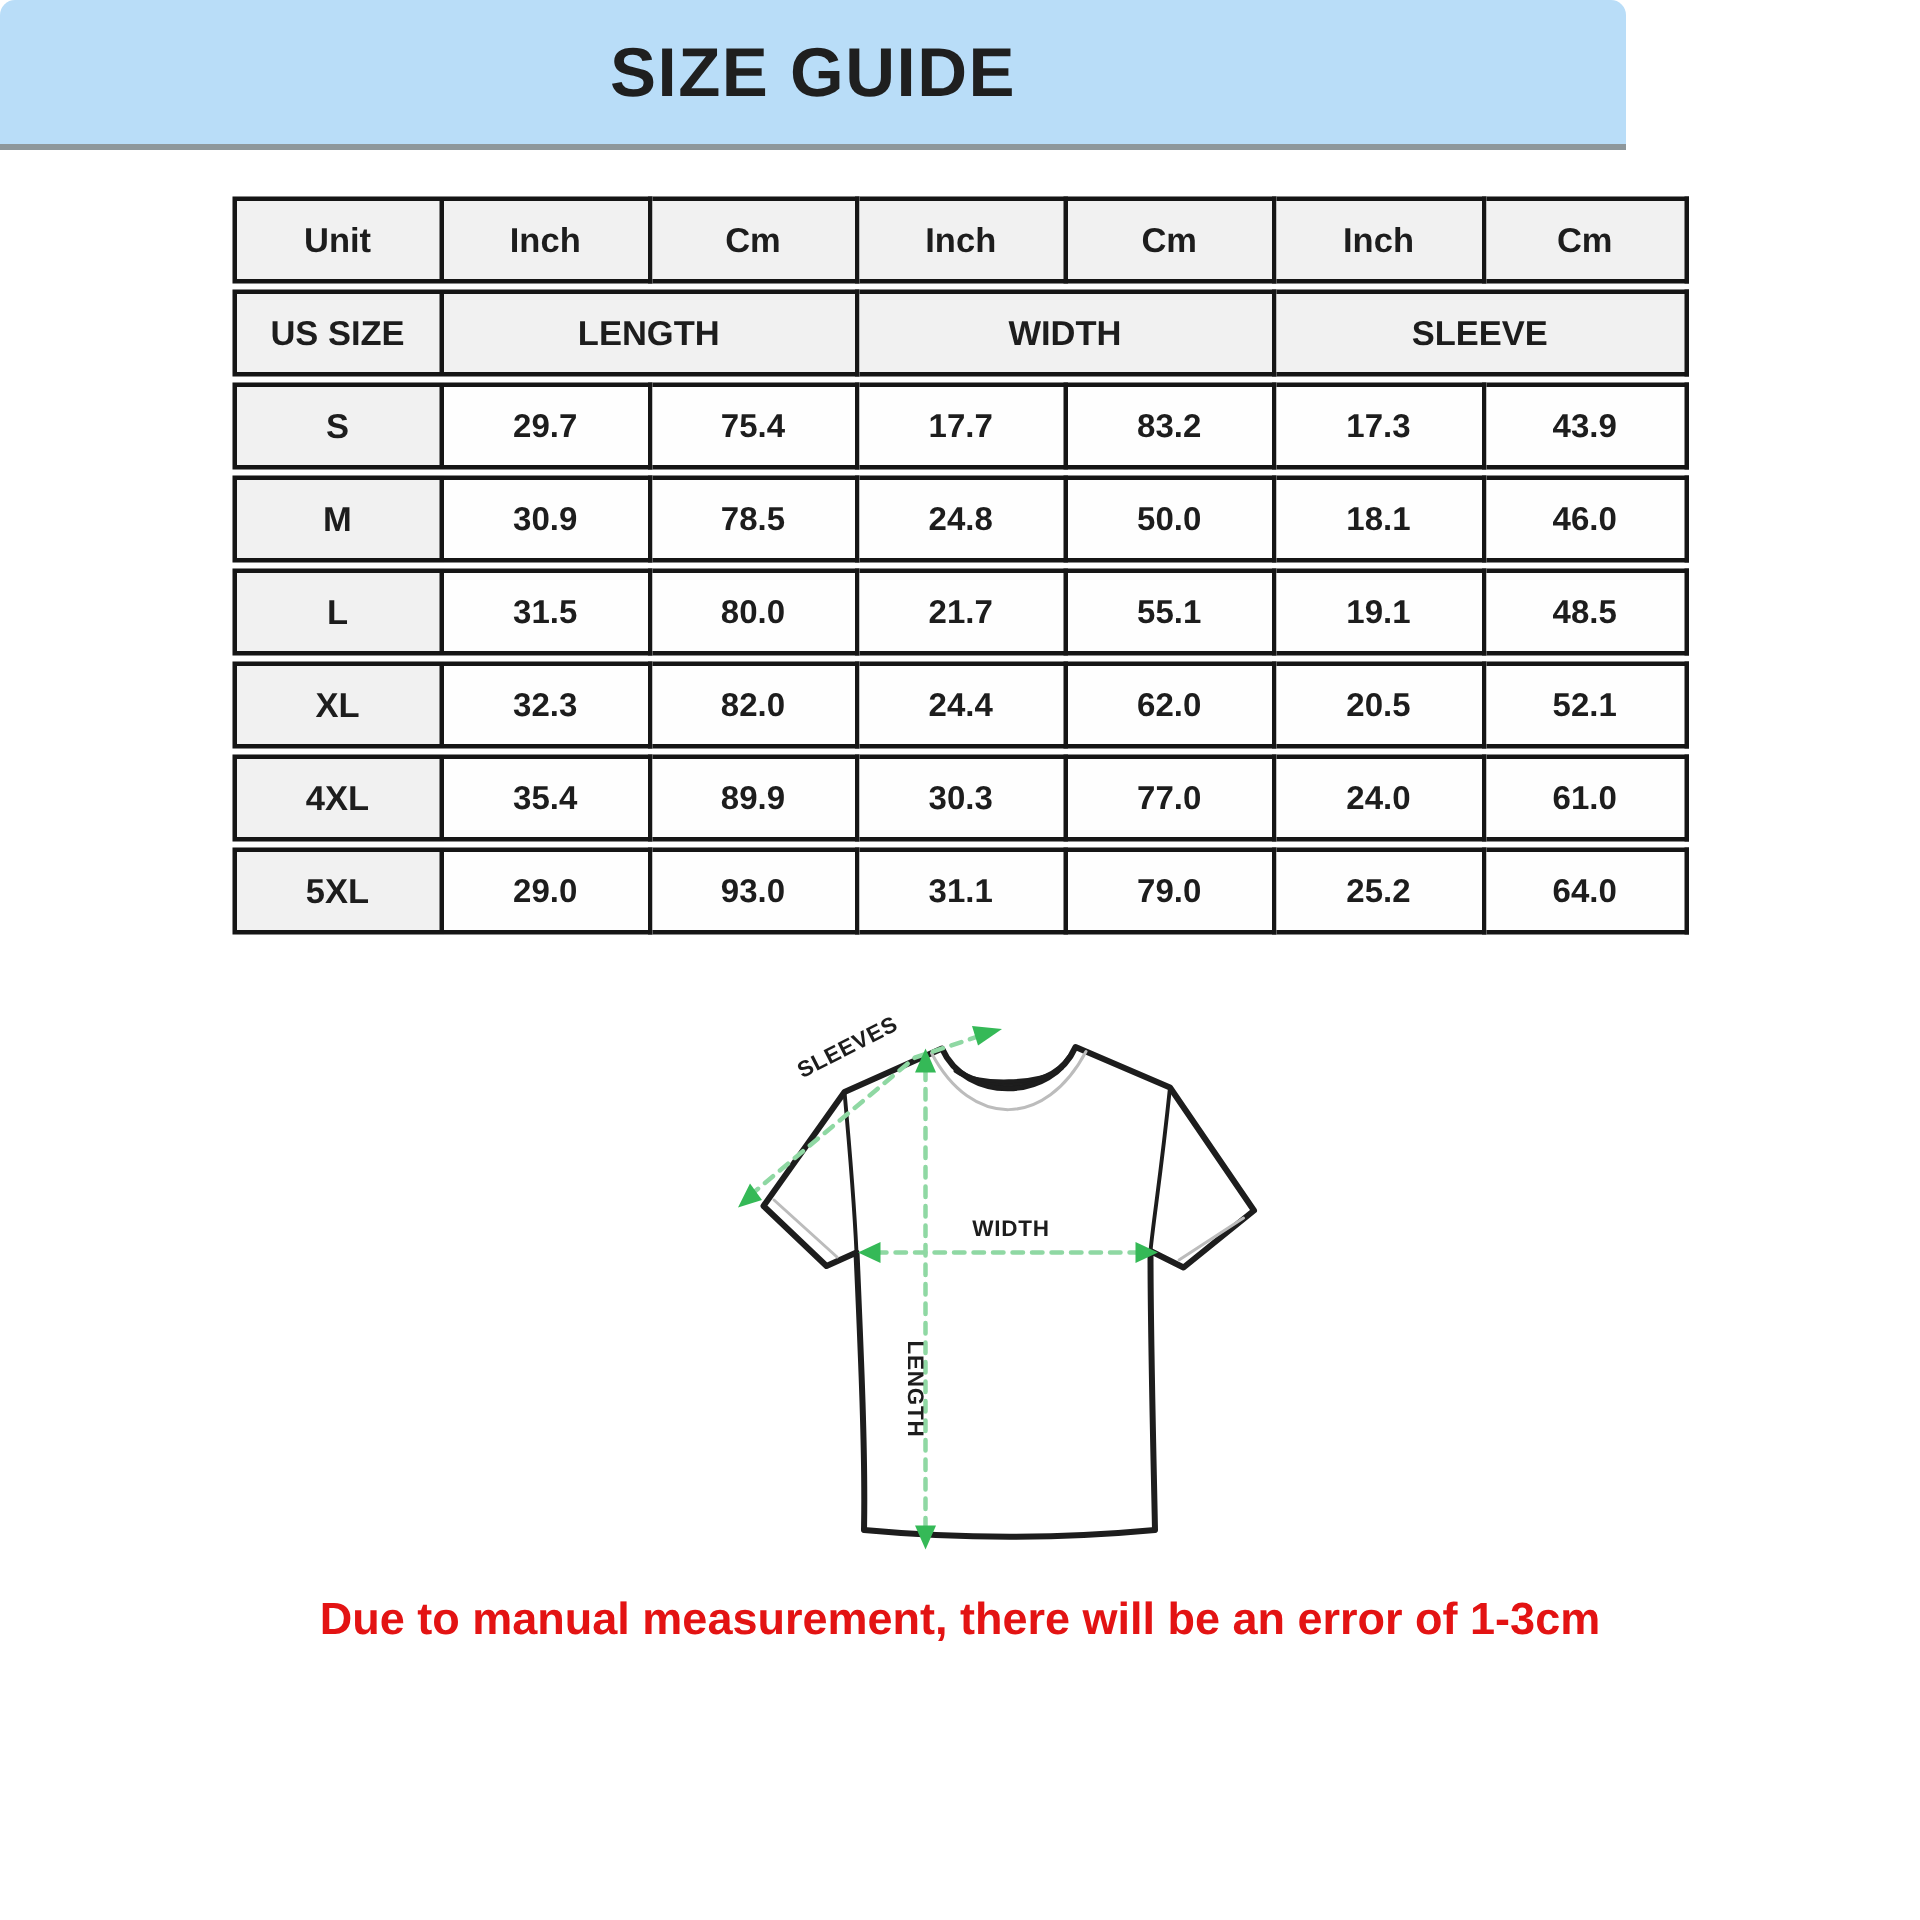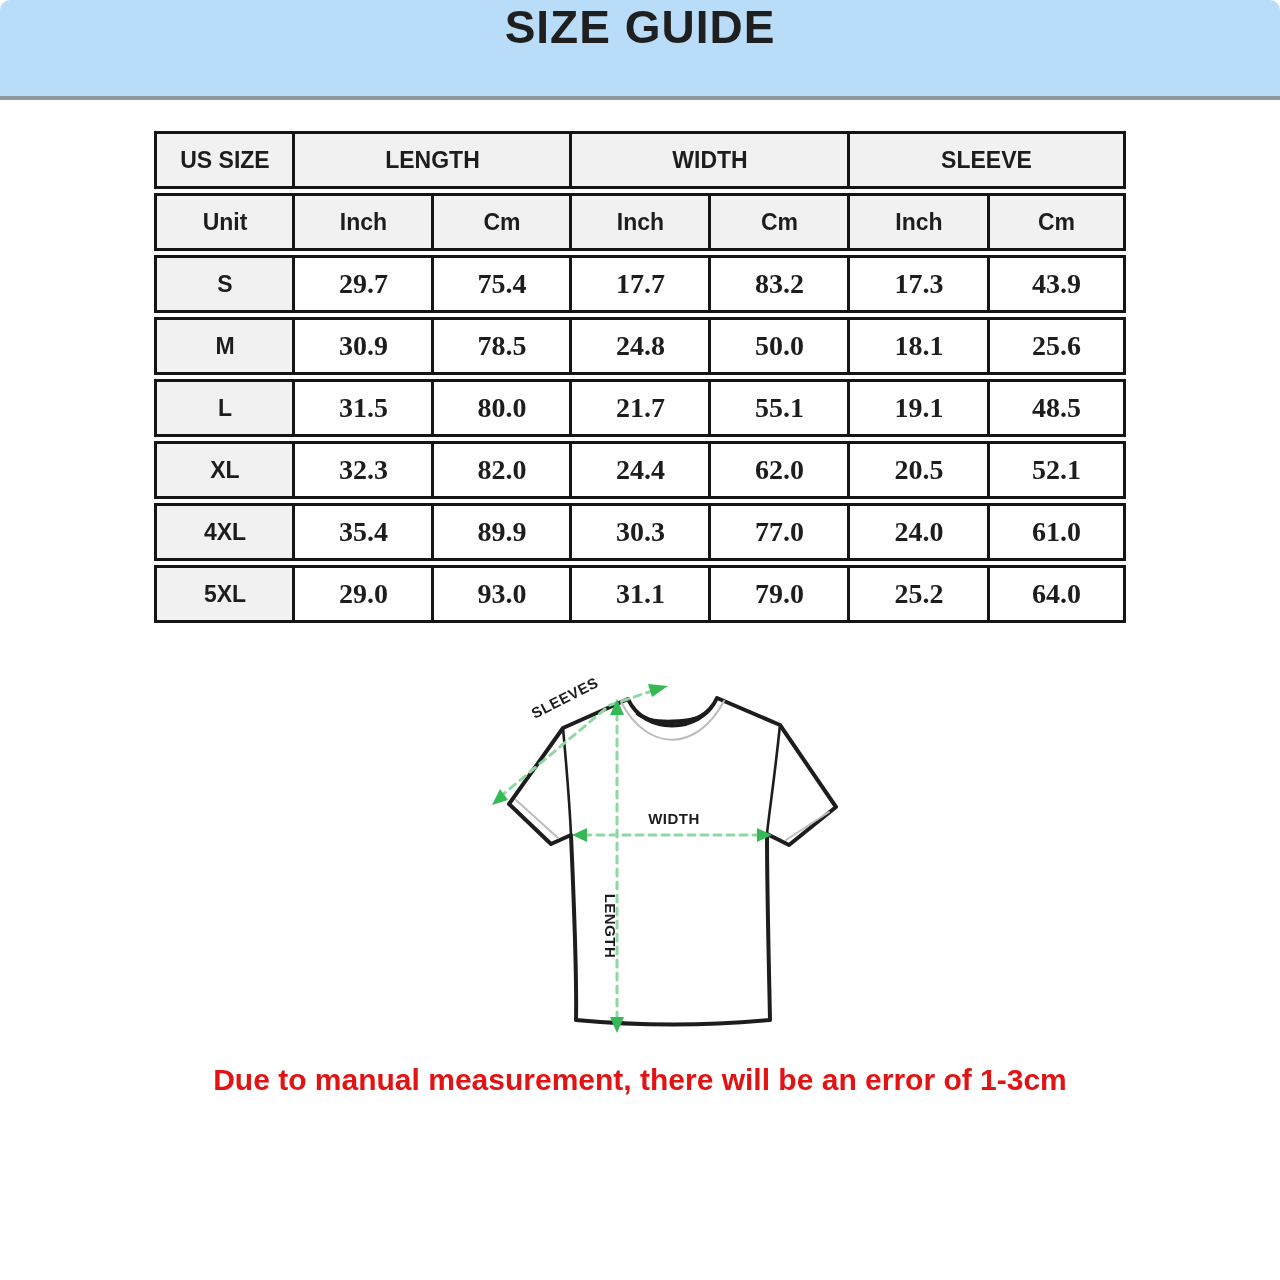--- a/index.html
+++ b/index.html
@@ -13,24 +13,24 @@
     --arrow_green_light:#8fd8a3;
     --note_red:#e31313;
     --shirt_gray:#bcbcbc;
   }
   *{box-sizing:border-box;margin:0;padding:0}
   html,body{width:1280px;height:1280px;background:#fff;overflow:hidden;
     font-family:"Liberation Sans","DejaVu Sans",sans-serif;color:var(--ink)}
 
   
   .banner{
-    width:1280px;height:100px;background:var(--banner_bg);
+    width:1084px;height:100px;background:var(--banner_bg);
     border-bottom:4px solid var(--banner_line);
     border-top-left-radius:10px;border-top-right-radius:10px;
-    display:flex;justify-content:center;
+    display:flex;align-items:center;justify-content:center;
   }
   .banner-title{
     font-size:46px;font-weight:800;letter-spacing:1px;color:#1f1f1f;
     font-family:"Liberation Sans",sans-serif;
   }
 
   
   .size-table{
     width:971px;margin:27px auto 0 auto;
     border-collapse:separate;border-spacing:0 4px;
@@ -40,22 +40,22 @@
     height:58px;text-align:center;vertical-align:middle;
     border:3px solid var(--table_border);border-left-width:0;
     background:var(--data_cell_bg);
   }
   .size-table td:first-child{border-left-width:3px}
   .size-table .hd{
     background:var(--header_cell_bg);
     font-weight:800;font-size:23px;
   }
   .size-table .num{
-    font-family:Liberation Serif, serif;
-    font-weight:700;font-size:28px;margin-left:32px;
+    font-family:Liberation Sans, sans-serif;
+    font-weight:700;font-size:22px;margin-left:32px;
   }
 
   
   .shirt-svg{display:block;margin:44px 0 0 468px}
   .shirt-outline{fill:#ffffff;stroke:var(--ink);stroke-width:4;stroke-linejoin:round;stroke-linecap:round}
   .shirt-thin{fill:none;stroke:var(--ink);stroke-width:2.6;stroke-linecap:round}
   .gray-line{fill:none;stroke:var(--shirt_gray);stroke-width:2;stroke-linecap:round}
   .measure{fill:none;stroke:var(--arrow_green_light);stroke-width:3;stroke-dasharray:7 6;stroke-linecap:round}
   .arrow-head{fill:var(--arrow_green);stroke:none}
   .diagram-label{font-family:"Liberation Sans",sans-serif;font-weight:800;font-size:15px;fill:var(--ink);letter-spacing:0.5px}
@@ -79,51 +79,51 @@
     <col style="width:141px">
       <col style="width:139px">
       <col style="width:138px">
     <col style="width:139px">
       <col style="width:139px">
       <col style="width:140px">
       <col style="width:135px">
   </colgroup>
   <tbody>
     <tr>
-      <td class="hd">US SIZE</td>
-      <td class="hd" colspan="2">LENGTH</td>
-      <td class="hd" colspan="2">WIDTH</td>
-      <td class="hd" colspan="2">SLEEVE</td>
-    </tr>
-    <tr>
       <td class="hd">Unit</td>
       <td class="hd">Inch</td>
       <td class="hd">Cm</td>
       <td class="hd">Inch</td>
       <td class="hd">Cm</td>
       <td class="hd">Inch</td>
       <td class="hd">Cm</td>
     </tr>
     <tr>
+      <td class="hd">US SIZE</td>
+      <td class="hd" colspan="2">LENGTH</td>
+      <td class="hd" colspan="2">WIDTH</td>
+      <td class="hd" colspan="2">SLEEVE</td>
+    </tr>
+    <tr>
       <td class="hd">S</td>
       <td class="num">29.7</td>
       <td class="num">75.4</td>
       <td class="num">17.7</td>
       <td class="num">83.2</td>
       <td class="num">17.3</td>
       <td class="num">43.9</td>
     </tr>
     <tr>
       <td class="hd">M</td>
       <td class="num">30.9</td>
       <td class="num">78.5</td>
       <td class="num">24.8</td>
       <td class="num">50.0</td>
       <td class="num">18.1</td>
-      <td class="num">25.6</td>
+      <td class="num">46.0</td>
     </tr>
     <tr>
       <td class="hd">L</td>
       <td class="num">31.5</td>
       <td class="num">80.0</td>
       <td class="num">21.7</td>
       <td class="num">55.1</td>
       <td class="num">19.1</td>
       <td class="num">48.5</td>
     </tr>

